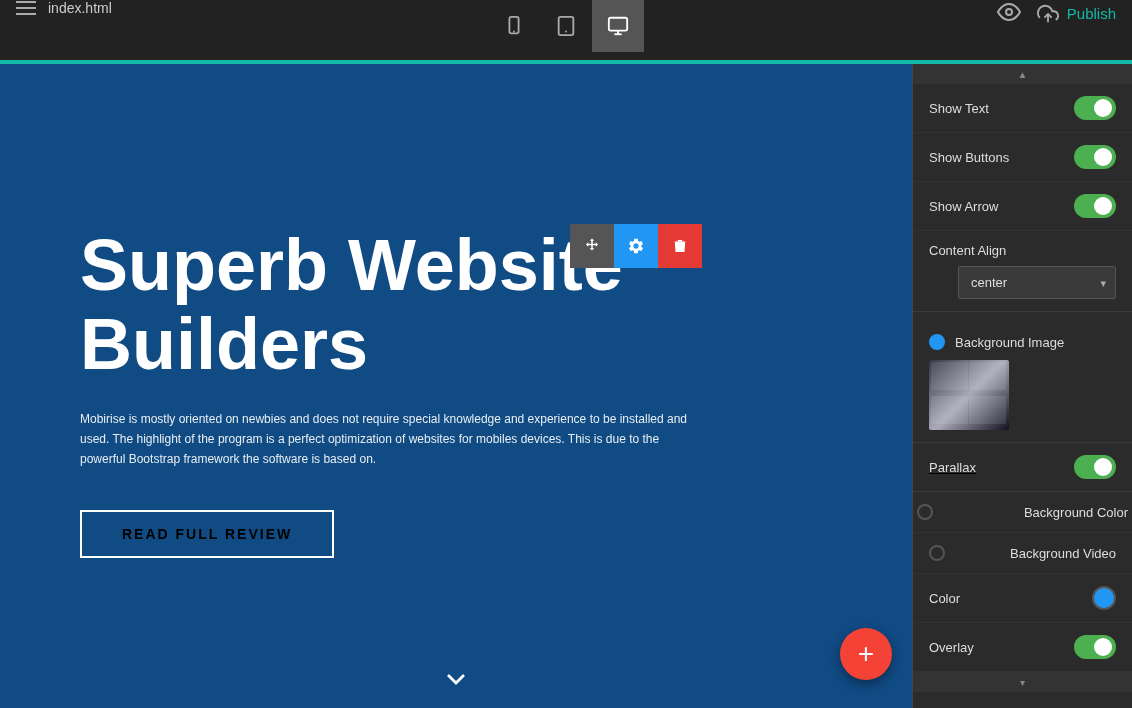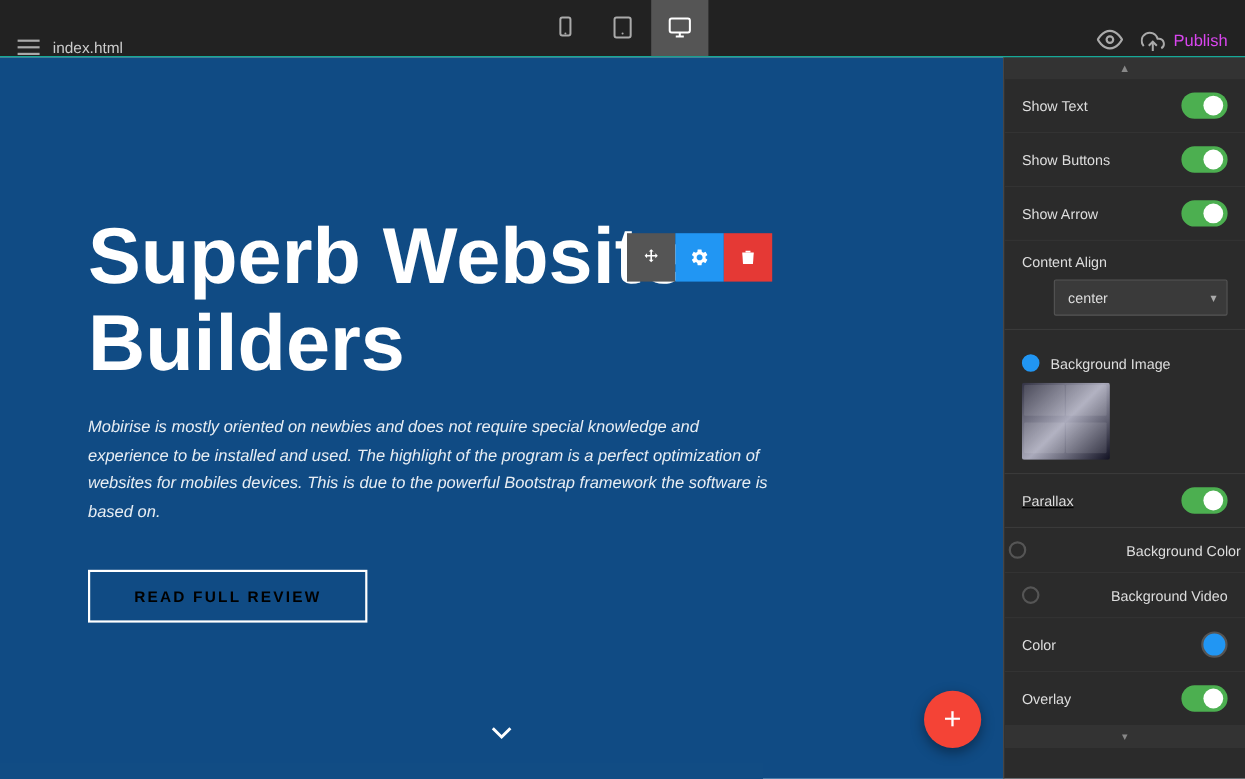--- a/index.html
+++ b/index.html
@@ -1,54 +1,54 @@
 <!DOCTYPE html>
 <html><head>
   <meta charset="utf-8">
   <style>
     * { box-sizing: border-box; margin: 0; padding: 0; }
     body { font-family: 'Segoe UI', Arial, sans-serif; width: 1132px; height: 708px; overflow: hidden; background: #fff; }
 
     
     .topbar {
-      display: flex; align-items: flex-end; height: 52px; background: #222; border-bottom: 1px solid #14b8a6;
+      display: flex; align-items: flex-start; height: 64px; background: #222; border-bottom: 4px solid #14b8a6;
       padding: 0 16px; position: relative; z-index: 100;
     }
     .topbar-left { display: flex; align-items: center; gap: 12px; }
     .hamburger { display: flex; flex-direction: column; gap: 4px; cursor: pointer; }
     .hamburger span { width: 20px; height: 2px; background: #aaa; display: block; }
     .topbar-filename { color: #ccc; font-size: 14px; }
     .topbar-center { display: flex; align-items: center; gap: 0; position: absolute; left: 50%; transform: translateX(-50%); }
     .device-btn { width: 52px; height: 52px; display: flex; align-items: center; justify-content: center; background: transparent; border: none; cursor: pointer; color: #aaa; }
     .device-btn.active { background: #555; color: #fff; }
     .device-btn svg { width: 22px; height: 22px; }
     .topbar-right { display: flex; align-items: center; gap: 16px; margin-left: auto; }
     .eye-btn { background: transparent; border: none; cursor: pointer; color: #aaa; }
     .publish-btn {
       display: flex; align-items: center; gap: 8px;
-      background: transparent; border: none; cursor: pointer; color: #d946ef; font-size: 15px;
+      background: transparent; border: none; cursor: pointer; color: #14b8a6; font-size: 15px;
     }
 
     
     .main { display: flex; height: calc(708px - 52px); position: relative; }
 
     
     .canvas { flex: 1; overflow: hidden; position: relative; }
     .canvas-bg {
       width: 100%; height: 100%; background: #1a6baa;
       display: flex; flex-direction: column; align-items: flex-start; justify-content: center;
       padding: 60px 80px; position: relative; overflow: hidden;
     }
     .canvas-overlay {
       position: absolute; top: 0; left: 0; right: 0; bottom: 0;
       background: rgba(10, 50, 100, 0.55); z-index: 0;
     }
     .canvas-content { position: relative; z-index: 1; max-width: 800px; }
     .hero-title { font-size: 72px; font-weight: 900; color: #fff; line-height: 1.1; margin-bottom: 24px; }
-    .hero-text { font-size: 15px; color: rgba(255,255,255,0.9); font-style: italic; line-height: 1.7; margin-bottom: 40px; max-width: 620px; }
+    .hero-text { font-size: 12px; color: rgba(255,255,255,0.9); line-height: 1.7; margin-bottom: 40px; max-width: 620px; }
     .hero-btn {
       border: 2px solid #fff; background: transparent; color: #000000;
       padding: 14px 40px; font-size: 14px; letter-spacing: 2px; cursor: pointer; font-weight: 600;
     }
     .arrow-down {
       position: absolute; bottom: 20px; left: 50%; transform: translateX(-50%);
       z-index: 1; color: #fff; font-size: 20px; cursor: pointer;
     }
 
     

